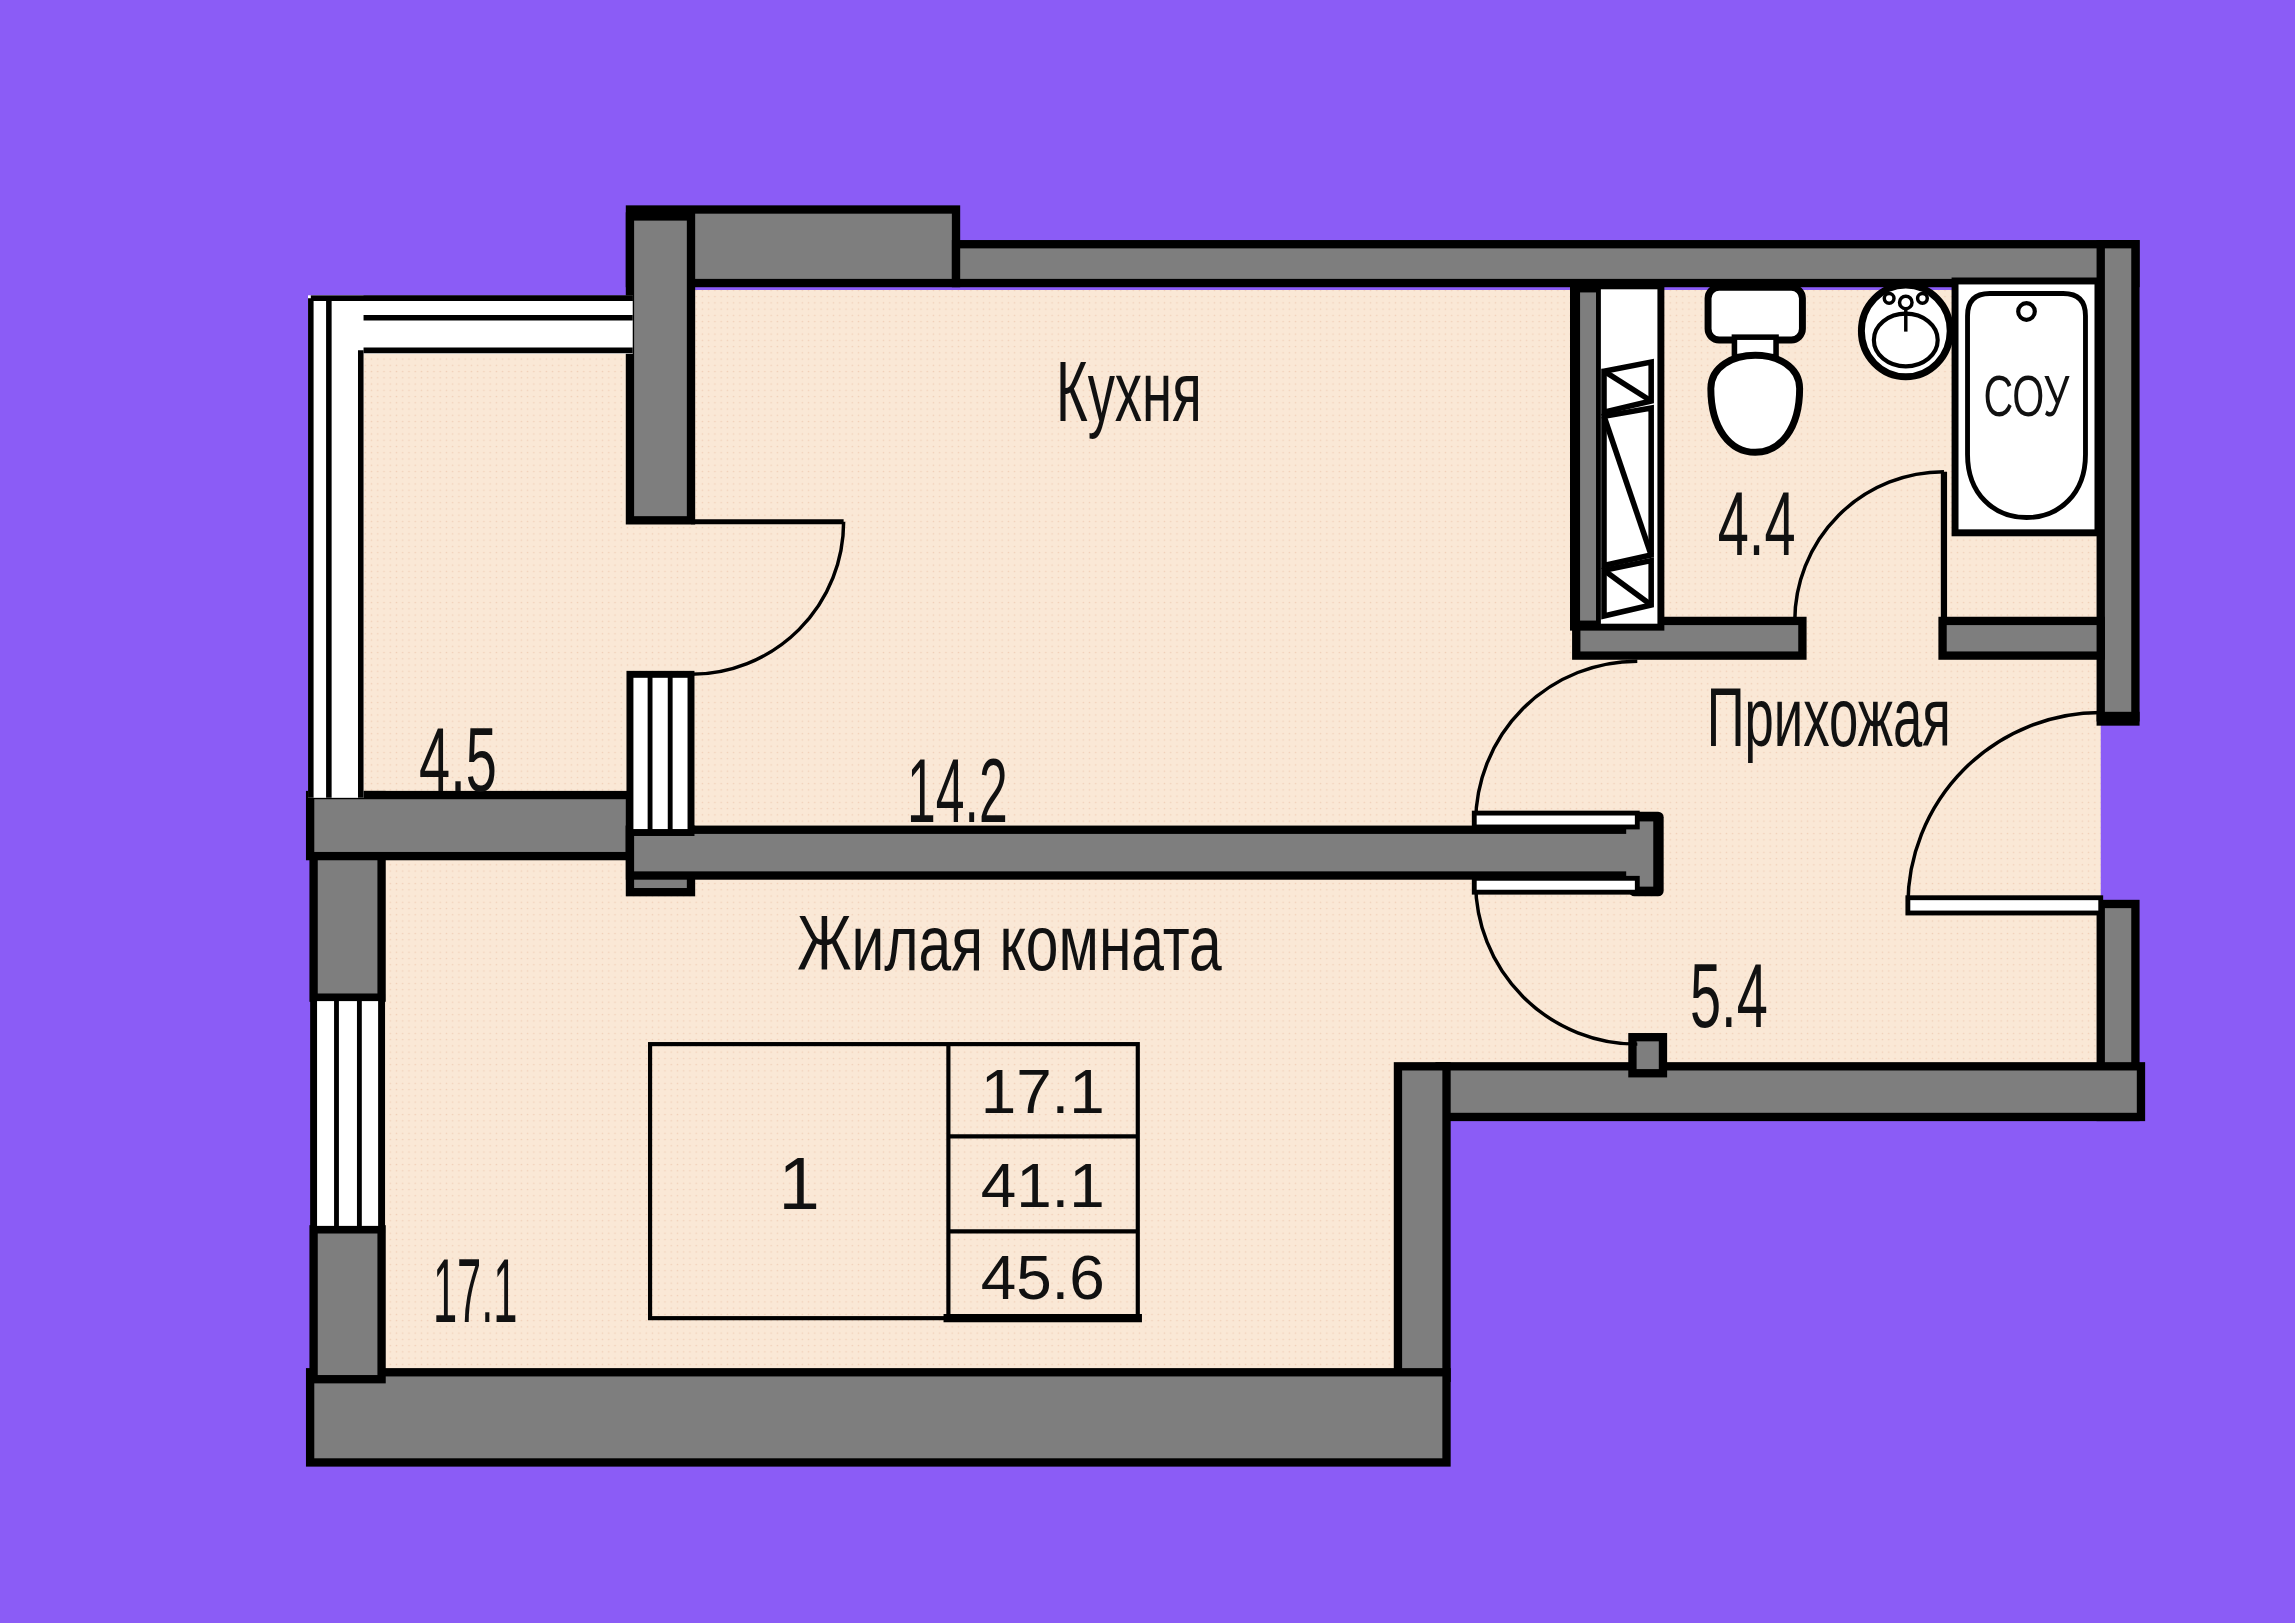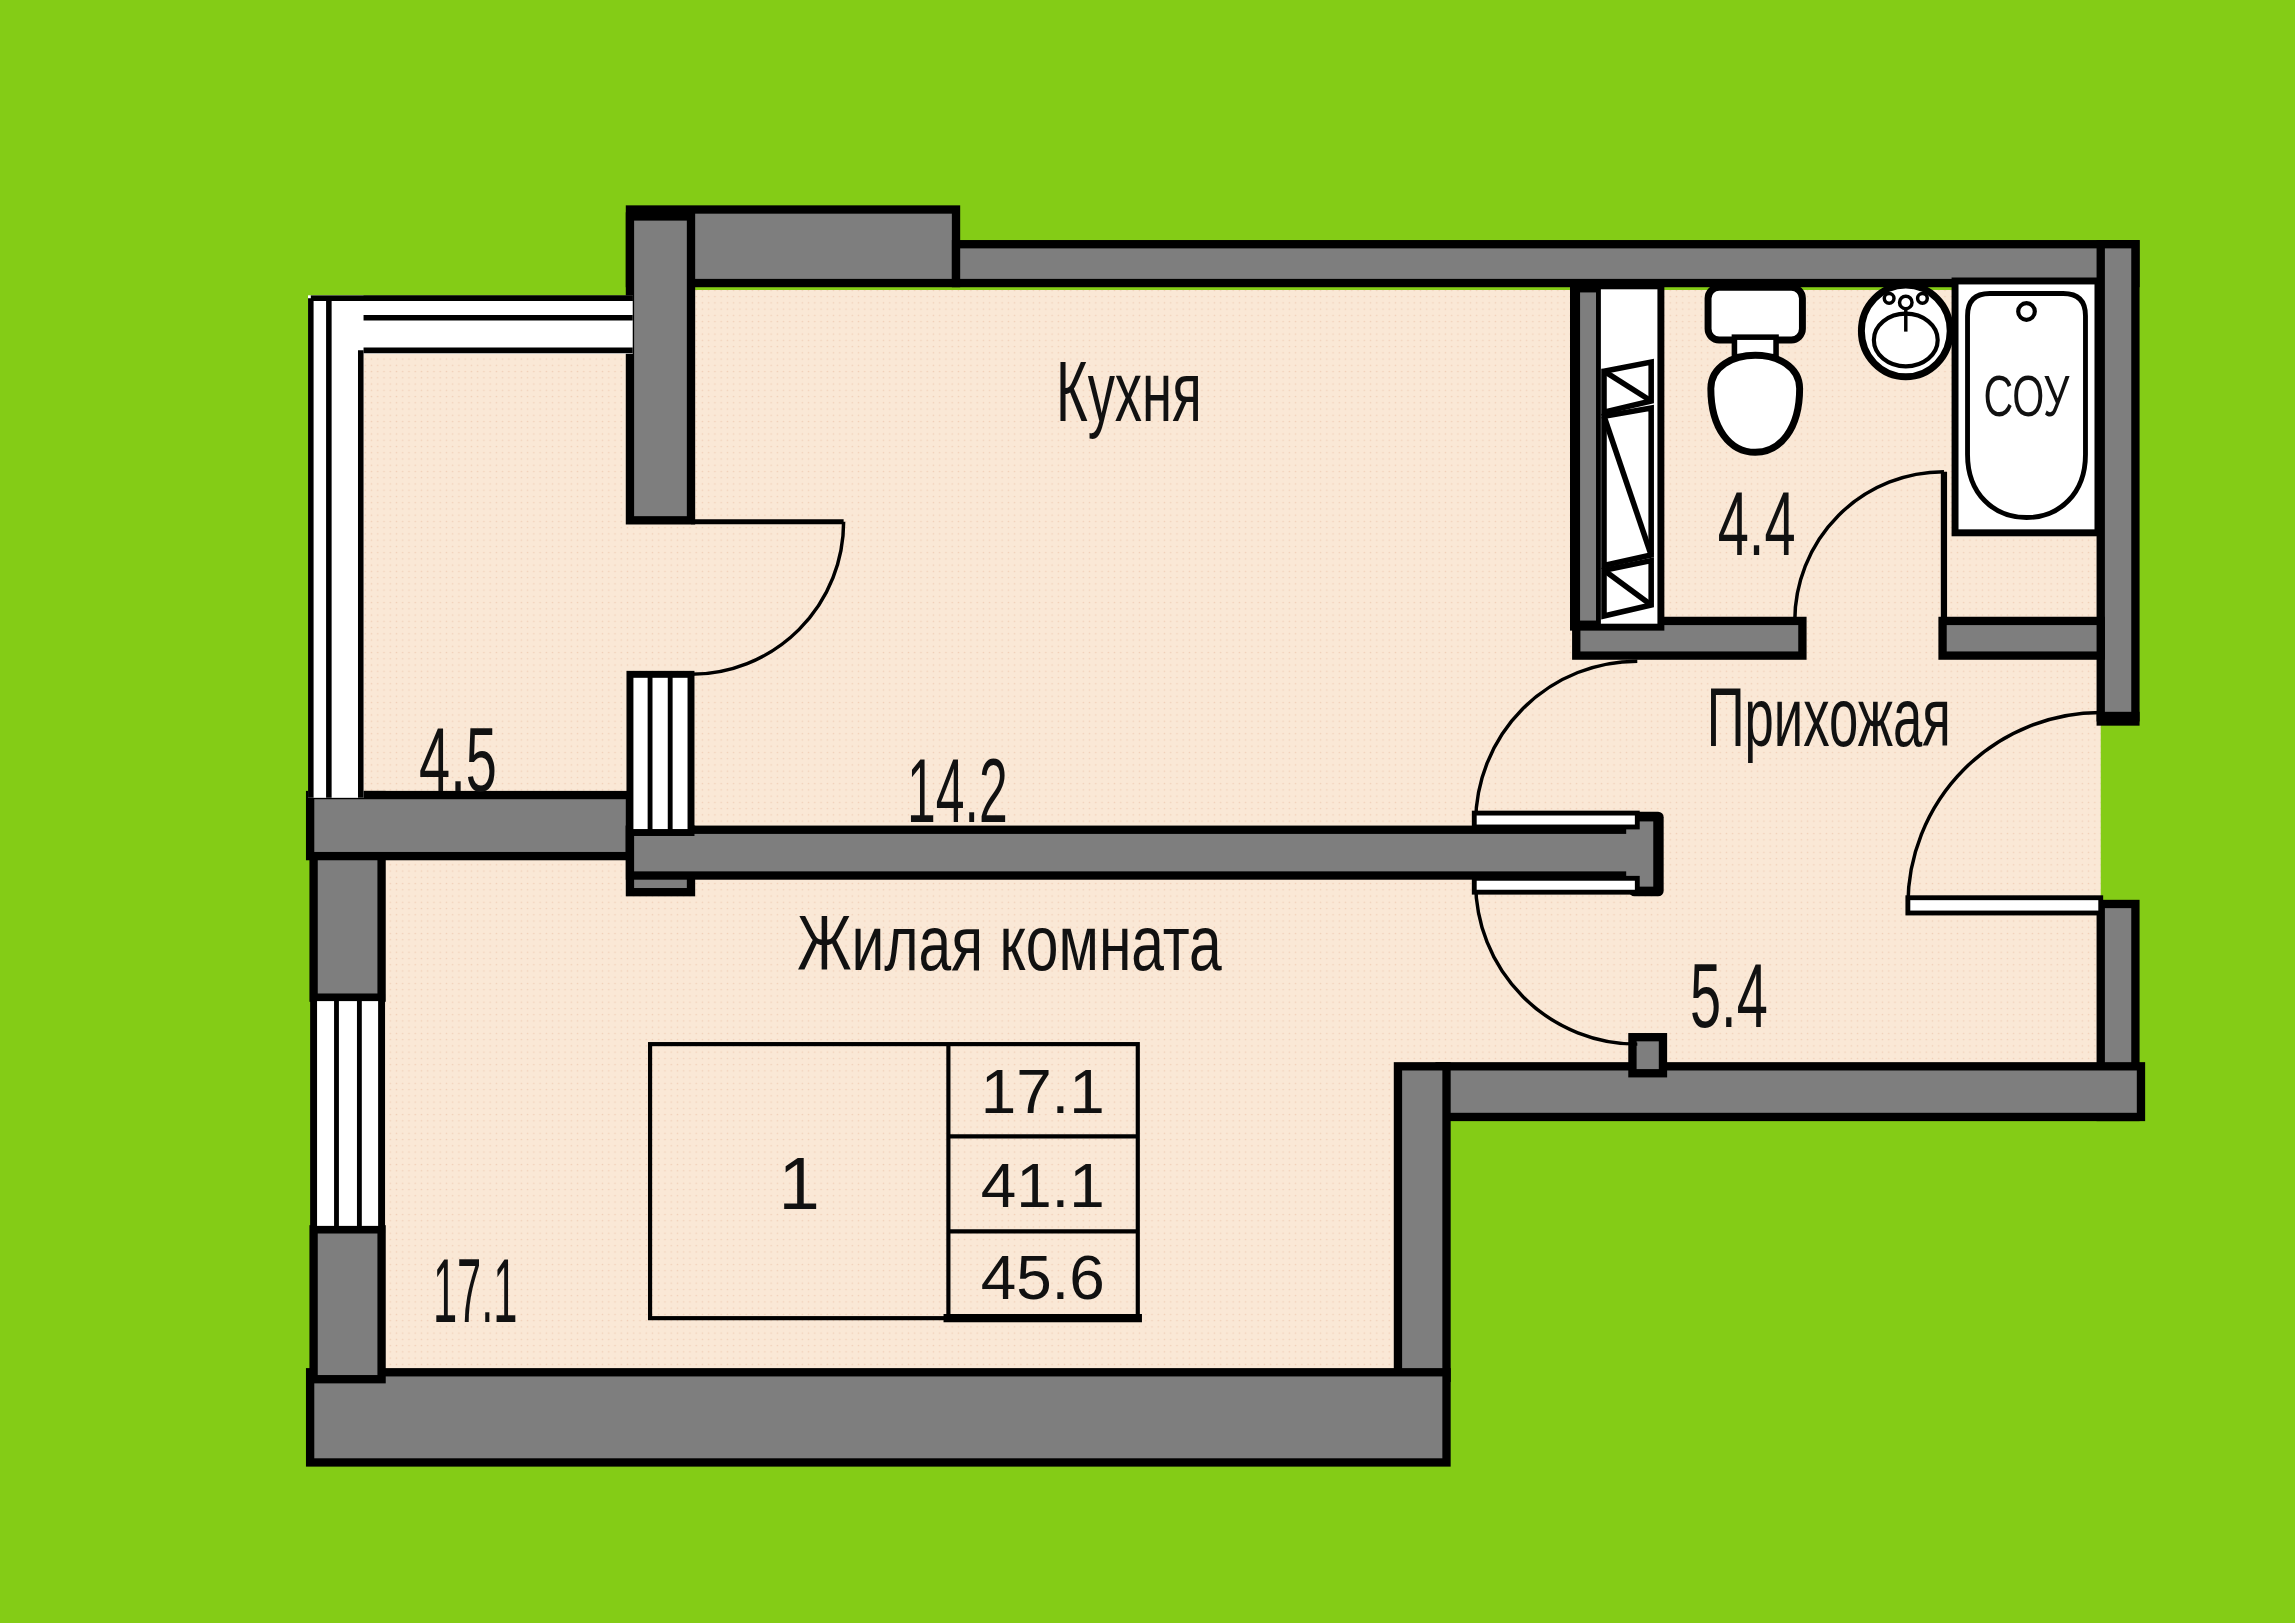--- a/index.html
+++ b/index.html
@@ -1,16 +1,16 @@
 <!DOCTYPE html>
 <html style="font-size:11px"><head>
 <meta charset="utf-8">
 <style>
   html,body{margin:0;padding:0;background:#ffffff;}
-  .page{width:100%;background:#84cc16;}
+  .page{width:100%;background:#8b5cf6;}
   svg{display:block;width:100%;height:auto;}
   text{font-family:"Liberation Sans","DejaVu Sans",sans-serif;fill:#111111;}
   .room-label{font-weight:400;}
   .dim-label{font-weight:400;}
   .table-label{font-weight:400;}
 </style>
 </head>
 <body>
 
 <div class="page">

